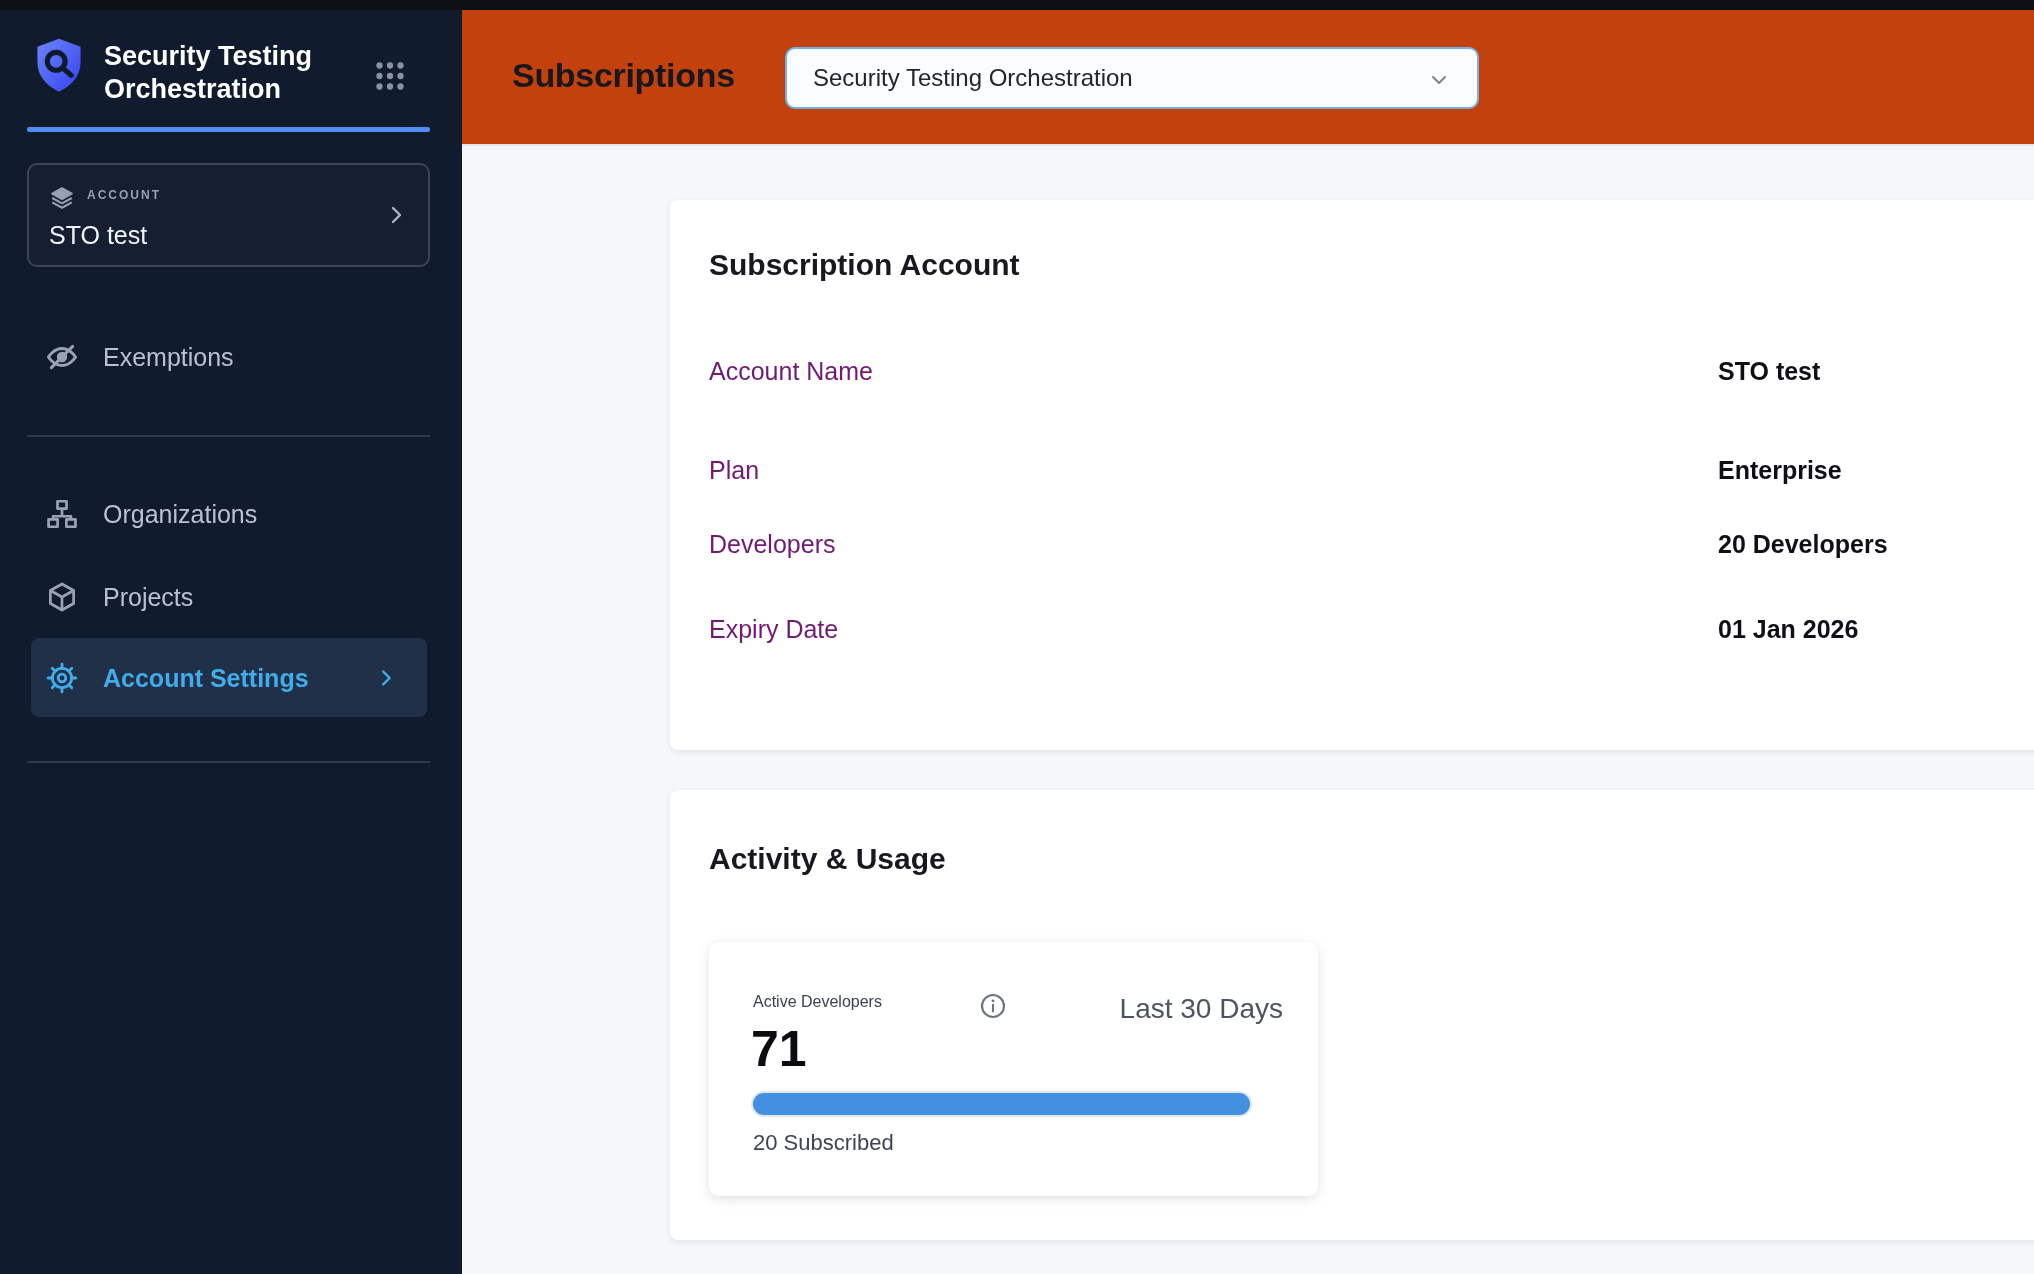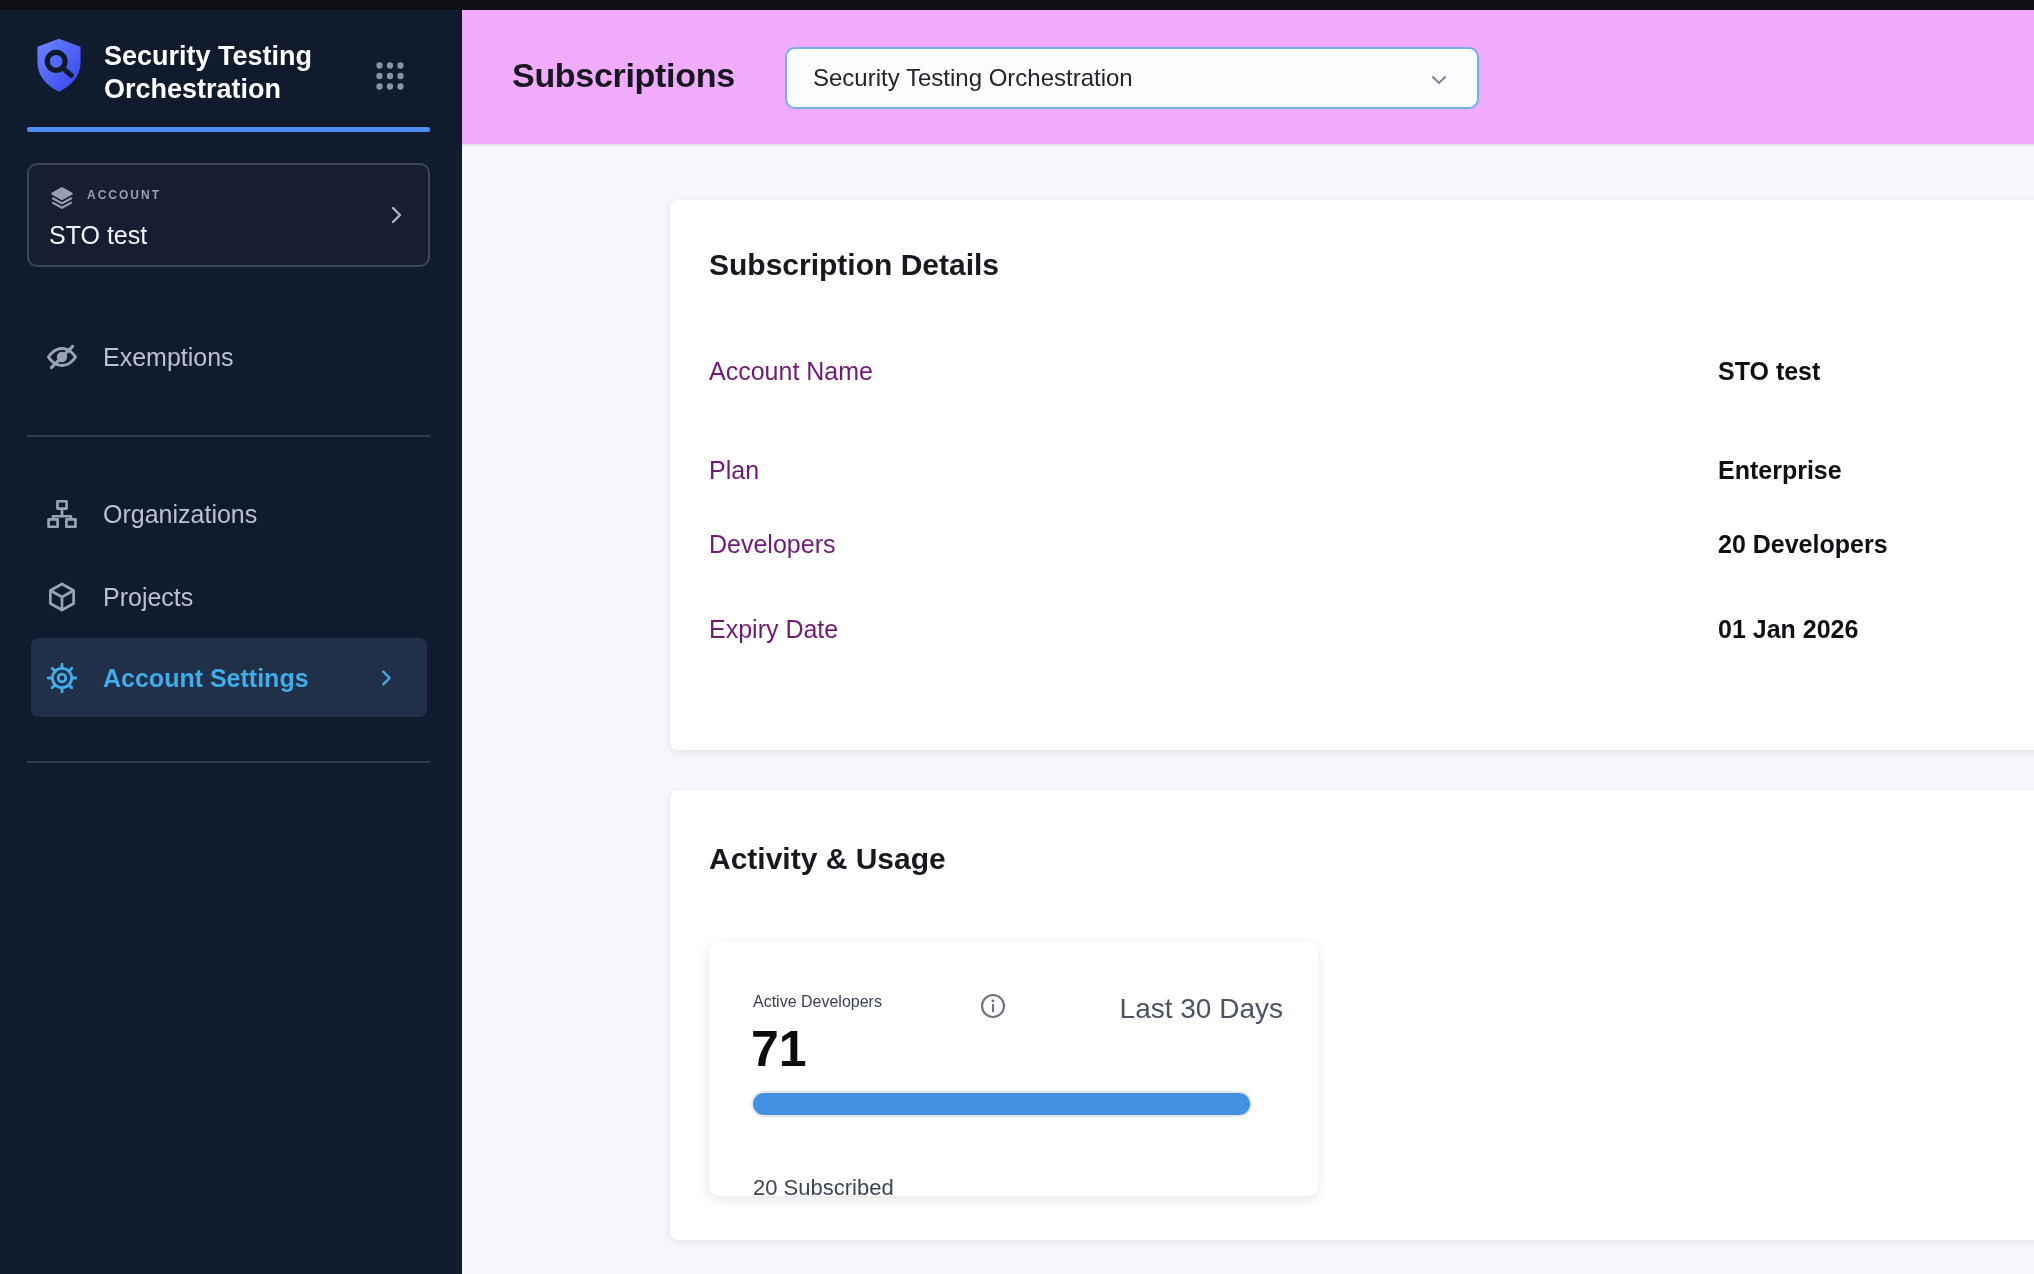--- a/index.html
+++ b/index.html
@@ -28,21 +28,21 @@
   .nav-item{position:absolute;left:31px;width:396px;height:60px;color:#b9c1d2;cursor:pointer;}
   .nav-item .nicon{position:absolute;left:14px;top:13px;width:34px;height:34px;color:#9aa3b6;}
   .nav-item .nlabel{position:absolute;left:72px;top:16px;font-size:25px;line-height:28px;}
   .nav-item.active{background:#203049;border-radius:8px;height:79px;text-align:center;}
   .nav-item.active .nicon{color:#42abe9;left:14px;top:23px;}
   .nav-item.active .nlabel{color:#42abe9;font-weight:700;top:26px;}
   .nav-item.active .chev{position:absolute;right:30px;top:29px;width:22px;height:22px;color:#42abe9;}
   .divider{position:absolute;left:27px;width:403px;height:2px;background:#2f3a4d;}
 
   
-  .header{position:absolute;left:462px;top:10px;right:0;height:136px;background:#f0abfc;
+  .header{position:absolute;left:462px;top:10px;right:0;height:136px;background:#c2410c;
           border-bottom:2px solid #e3e6ec;box-sizing:border-box;}
   .page-title{position:absolute;left:50px;top:46px;font-size:34px;font-weight:700;color:#17171f;letter-spacing:-0.3px;}
   .module-select{position:absolute;left:323px;top:37px;width:694px;height:62px;background:#fafcfe;
                  border:2px solid #70b2e8;border-radius:10px;box-sizing:border-box;cursor:pointer;}
   .module-select .val{position:absolute;left:26px;top:15px;font-size:24px;color:#24242c;}
   .module-select .chev{position:absolute;right:26px;top:19px;width:24px;height:24px;color:#7b8495;}
 
   
   .card{position:absolute;background:#ffffff;border-radius:8px;box-shadow:0 2px 6px rgba(25,35,70,.09);}
   .card-title{position:absolute;left:39px;font-size:30px;font-weight:600;color:#181821;}
@@ -55,21 +55,21 @@
   #activity-card{left:670px;top:790px;width:1400px;height:450px;}
   .stat-card{position:absolute;left:39px;top:152px;width:609px;height:254px;background:#ffffff;
              border-radius:10px;box-shadow:0 3px 12px rgba(25,35,70,.13);}
   .stat-top{position:absolute;left:44px;right:35px;top:51px;height:30px;}
   .stat-label{position:absolute;left:0;top:0;font-size:16px;color:#3a4152;}
   .info-icon{position:absolute;left:226px;top:-1px;width:28px;height:28px;color:#6a7284;cursor:pointer;}
   .stat-period{position:absolute;right:0;top:0;font-size:28px;color:#4c5365;}
   .stat-value{position:absolute;left:42px;top:76px;font-size:50px;line-height:62px;font-weight:700;color:#0b0b10;}
   .progress-track{position:absolute;left:42px;top:149px;width:501px;height:26px;background:#e4e6ee;border-radius:13px;}
   .progress-fill{position:absolute;left:2px;top:2px;height:22px;background:#4290df;border-radius:11px;}
-  .stat-footer{position:absolute;left:44px;top:188px;font-size:22px;color:#3d4456;margin-top:45px;}
+  .stat-footer{position:absolute;left:44px;top:188px;font-size:22px;color:#3d4456;}
 
   svg{display:block;}
 </style>
 </head>
 <body>
 
 <div id="page">
   <div class="topstrip"></div>
 
   <div class="sidebar">
@@ -182,21 +182,21 @@
       <span class="val">Security Testing Orchestration</span>
       <span class="chev">
         <svg width="24" height="24" viewBox="0 0 24 24" fill="none" stroke="currentColor" stroke-width="2" stroke-linecap="round" stroke-linejoin="round">
           <path d="M6 9l6 6 6-6"></path>
         </svg>
       </span>
     </div>
   </div>
 
   <div class="card" id="details-card">
-    <div class="card-title" style="top:48px;">Subscription Details</div>
+    <div class="card-title" style="top:48px;">Subscription Account</div>
 
     <div class="detail-row" style="top:157px;">
       <span class="dlabel">Account Name</span>
       <span class="dvalue">STO test</span>
     </div>
     <div class="detail-row" style="top:256px;text-align:right;">
       <span class="dlabel">Plan</span>
       <span class="dvalue">Enterprise</span>
     </div>
     <div class="detail-row" style="top:330px;">

